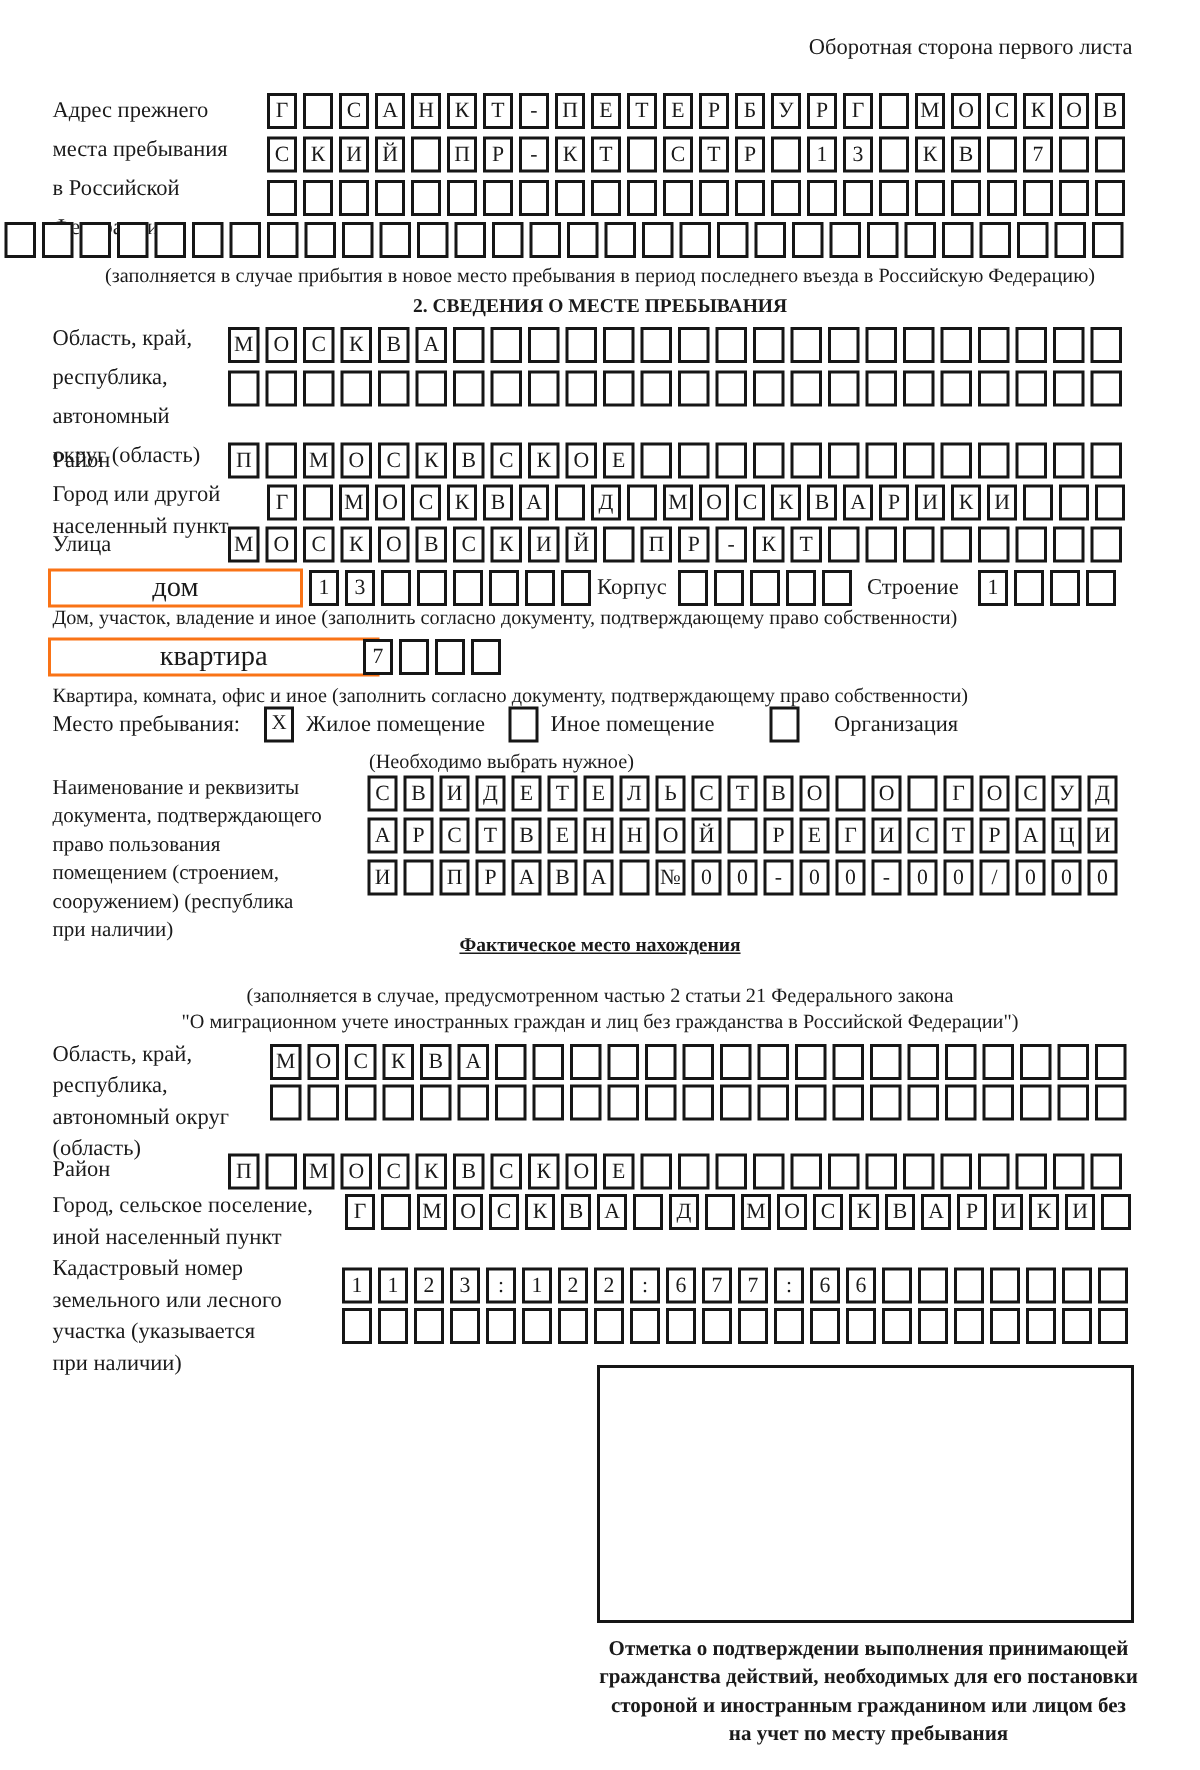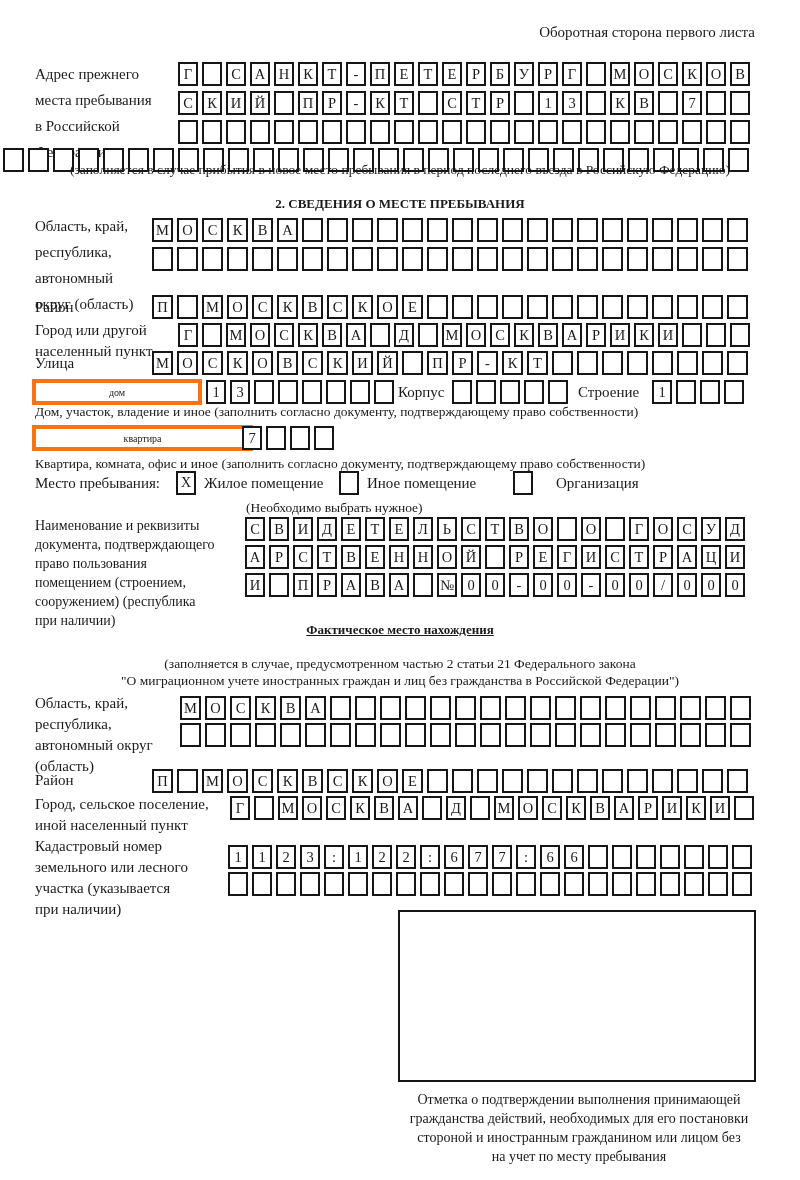--- a/index.html
+++ b/index.html
@@ -11,22 +11,22 @@
         display:flex;align-items:center;justify-content:center;font-size:14.5px;background:#fff;}
   .grid.wide .cell{width:21px;}
   .lbl{font-size:15px;line-height:26px;white-space:nowrap;}
   .lbl.lh21{line-height:21px;}
   .lbl.lh19{font-size:14px;line-height:19px;}
   .note{font-size:13.5px;white-space:nowrap;}
   .center{left:0;width:800px;text-align:center;}
   .sect-title{font-weight:bold;font-size:13px;}
   .cb{position:absolute;width:20px;height:24px;border:2px solid #161616;box-sizing:border-box;
       display:flex;align-items:center;justify-content:center;font-size:14px;}
-  .wbox{position:absolute;height:26px;border:4px solid #f97316;box-sizing:border-box;
-        display:flex;align-items:center;justify-content:center;font-size:10px;}
+  .wbox{position:absolute;height:26px;border:2px solid #f97316;box-sizing:border-box;
+        display:flex;align-items:center;justify-content:center;font-size:19px;}
   .stamp{position:absolute;border:2px solid #161616;box-sizing:border-box;background:#fff;}
   .caption{font-size:14px;line-height:19px;text-align:center;}
 </style>
 </head>
 <body>
 
 <div class="page">
 
   <div class="abs note" style="top:24px;right:45px;font-size:15px;">Оборотная сторона первого листа</div>
 
@@ -139,21 +139,21 @@
       <span class="cell"></span>
       <span class="cell"></span>
       <span class="cell"></span>
       <span class="cell"></span>
       <span class="cell"></span>
       <span class="cell"></span>
       <span class="cell"></span>
       <span class="cell"></span>
       <span class="cell"></span>
     </div>
-  <div class="abs note center" style="top:162px;">(заполняется в случае прибытия в новое место пребывания в период последнего въезда в Российскую Федерацию)</div>
+  <div class="abs note center" style="top:176px;">(заполняется в случае прибытия в новое место пребывания в период последнего въезда в Российскую Федерацию)</div>
 
   <div class="abs center sect-title" style="top:196px;">2. СВЕДЕНИЯ О МЕСТЕ ПРЕБЫВАНИЯ</div>
 
   <div class="abs lbl" style="left:35px;top:213px;">
     <div>Область, край,</div>
     <div>республика,</div>
     <div>автономный</div>
     <div>округ (область)</div>
   </div>
   <div class="abs grid wide" style="left:152px;top:218px;">
@@ -587,20 +587,20 @@
       <span class="cell"></span>
       <span class="cell"></span>
       <span class="cell"></span>
       <span class="cell"></span>
       <span class="cell"></span>
       <span class="cell"></span>
       <span class="cell"></span>
     </div>
 
   <div class="stamp" style="left:398px;top:910px;width:358px;height:172px;"></div>
-  <div class="abs caption" style="left:390px;top:1090px;width:378px;">
+  <div class="abs caption" style="left:390px;top:1090px;width:378px;font-weight:bold;">
     <div>Отметка о подтверждении выполнения принимающей</div>
     <div>гражданства действий, необходимых для его постановки</div>
     <div>стороной и иностранным гражданином или лицом без</div>
     <div>на учет по месту пребывания</div>
   </div>
 
 </div>
 
 </body></html>

